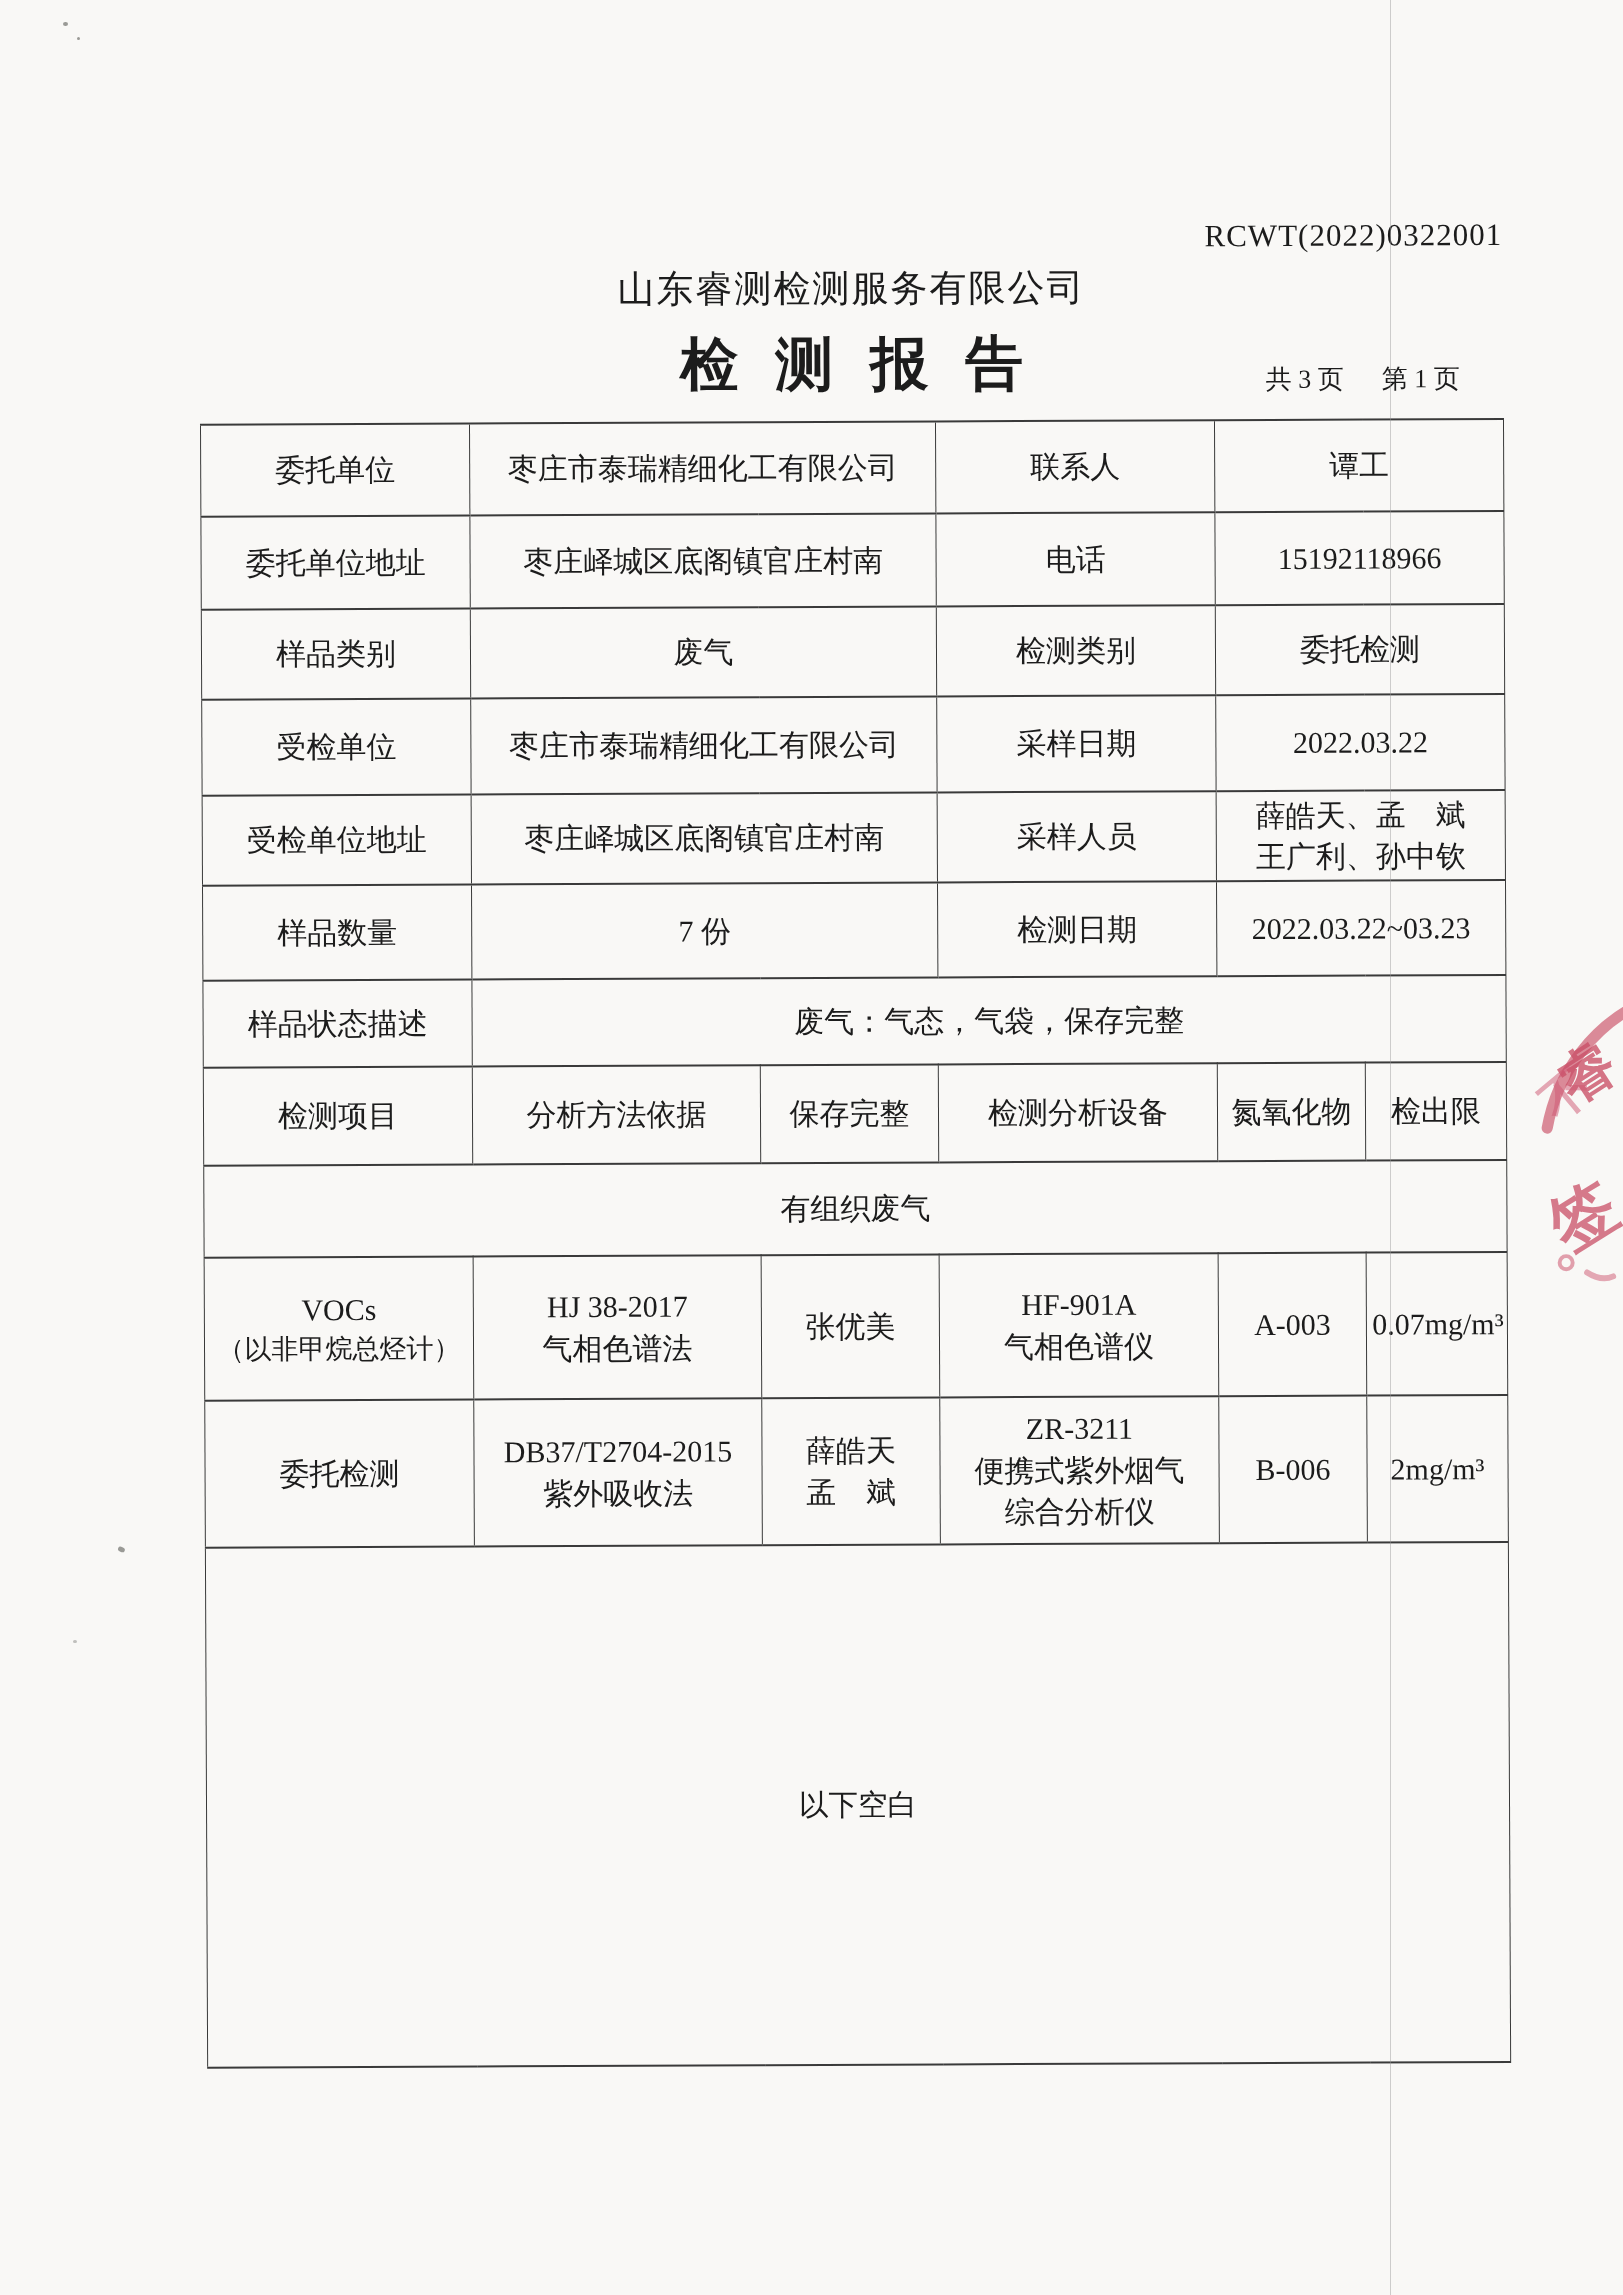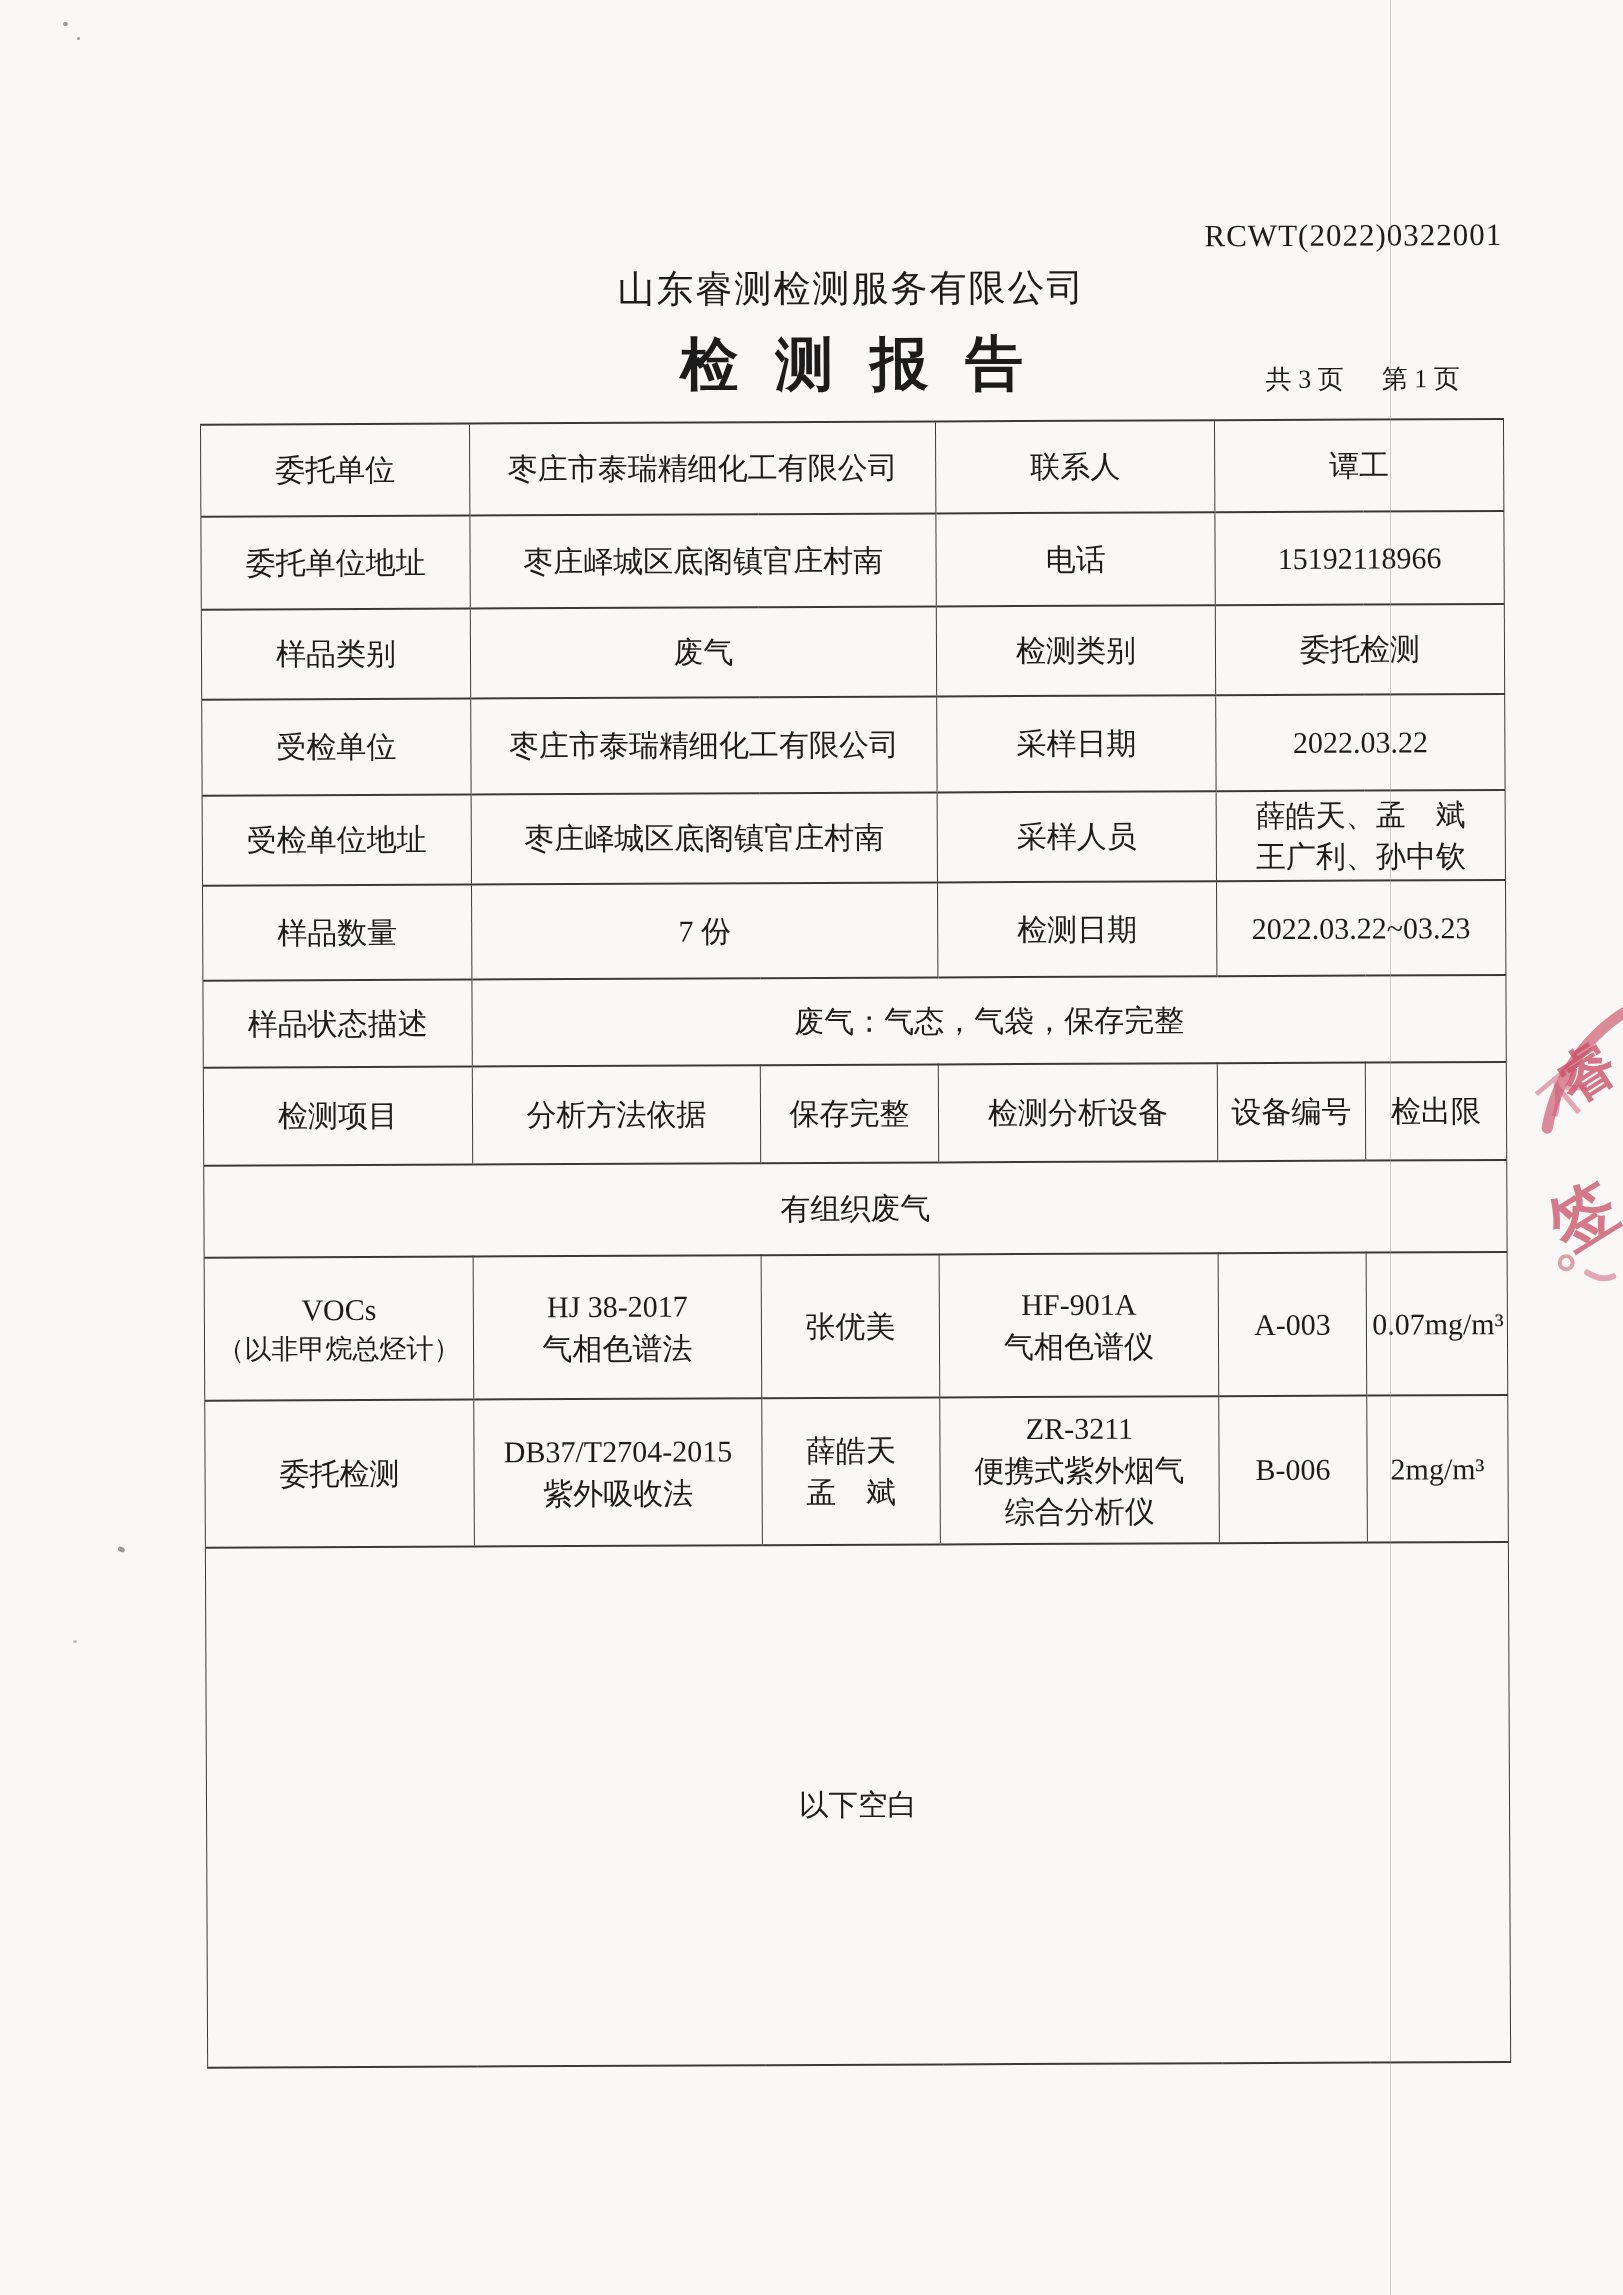--- a/index.html
+++ b/index.html
@@ -140,21 +140,21 @@
       <tr class="r7">
         <td>样品状态描述</td>
         <td colspan="5">废气：气态，气袋，保存完整</td>
       </tr>
 
       <tr class="r8">
         <td>检测项目</td>
         <td>分析方法依据</td>
         <td>保存完整</td>
         <td>检测分析设备</td>
-        <td>设备编号</td>
+        <td>氮氧化物</td>
         <td>检出限</td>
       </tr>
 
       <tr class="r9">
         <td colspan="6">有组织废气</td>
       </tr>
 
       <tr class="r10">
         <td>
           <span>VOCs</span>

